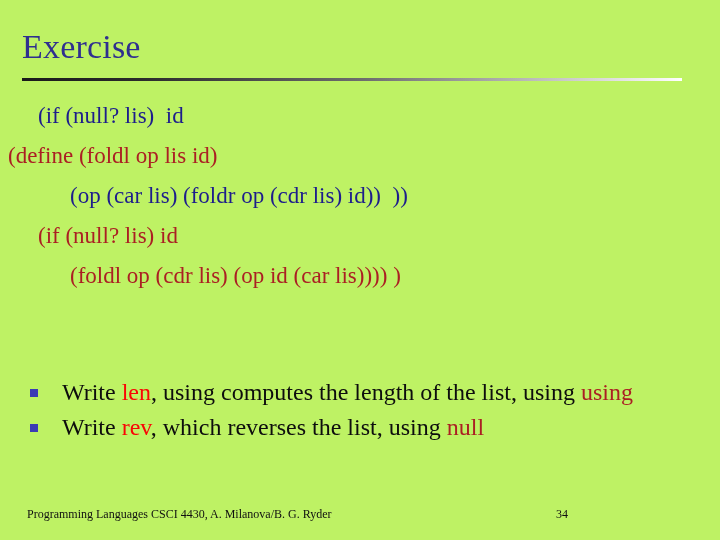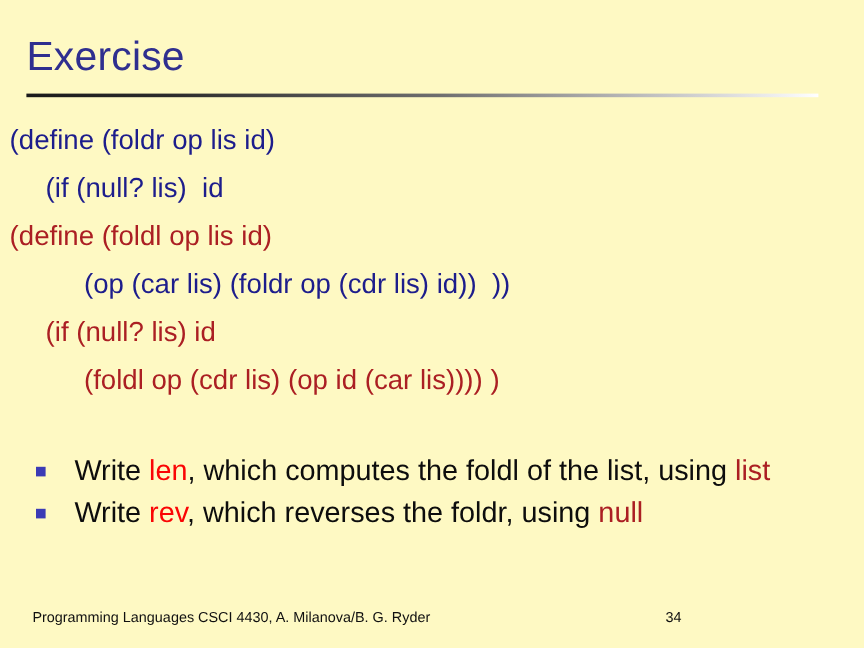--- a/index.html
+++ b/index.html
@@ -12,21 +12,22 @@
     height: 540px;
     position: relative;
     overflow: hidden;
     font-family: "Liberation Sans", sans-serif;
     -webkit-font-smoothing: antialiased;
   }
 
   #slide {
     position: absolute;
     inset: 0;
-    background: #fef9c3;
+    background: #bef264;
+    font-family: Liberation Serif, serif;
   }
 
   
   #title-block {
     position: absolute;
     left: 22px;
     top: 26px;
     width: 660px;
   }
   #page-title {
@@ -124,36 +125,35 @@
 <body>
 
 <div id="slide">
 
   <div id="title-block">
     <div id="page-title">Exercise</div>
   </div>
   <div id="title-rule"></div>
 
   <div id="code-area">
-      <div class="code-line ind-0 code-blue">(define (foldr op lis id)</div>
       <div class="code-line ind-1 code-blue">(if (null? lis)  id</div>
       <div class="code-line ind-0 code-red">(define (foldl op lis id)</div>
       <div class="code-line ind-2 code-blue">(op (car lis) (foldr op (cdr lis) id))  ))</div>
       <div class="code-line ind-1 code-red">(if (null? lis) id</div>
       <div class="code-line ind-2 code-red">(foldl op (cdr lis) (op id (car lis)))) )</div>
     </div>
 
   <div id="bullets">
       <div class="bullet-item">
         <span class="bullet-marker" style="background: rgb(59, 59, 181);"></span>
-        <div class="bullet-text"><span>Write </span><span class="hl-bright">len</span><span>, which computes the foldl of the list, using </span><span class="hl-dark">list</span></div>
+        <div class="bullet-text"><span>Write </span><span class="hl-bright">len</span><span>, using computes the length of the list, using </span><span class="hl-dark">using</span></div>
       </div>
       <div class="bullet-item">
         <span class="bullet-marker" style="background: rgb(59, 59, 181);"></span>
-        <div class="bullet-text"><span>Write </span><span class="hl-bright">rev</span><span>, which reverses the foldr, using </span><span class="hl-dark">null</span></div>
+        <div class="bullet-text"><span>Write </span><span class="hl-bright">rev</span><span>, which reverses the list, using </span><span class="hl-dark">null</span></div>
       </div>
     </div>
 
   <div id="footer">
     <div id="footer-text">Programming Languages CSCI 4430, A. Milanova/B. G. Ryder</div>
     <div id="slide-number">34</div>
   </div>
 
 </div>
 

